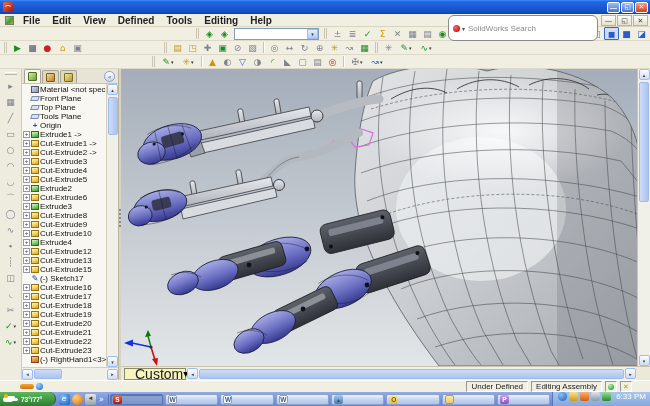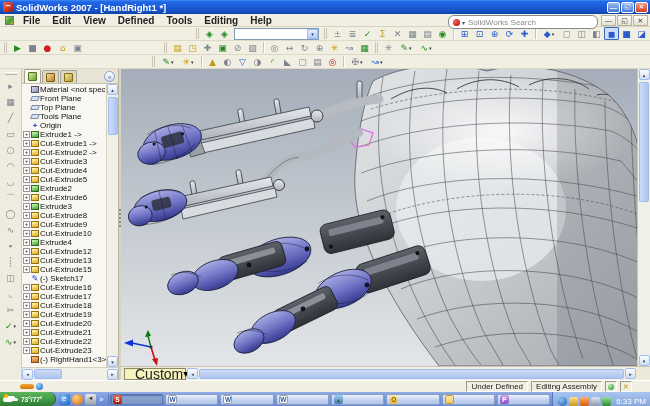--- a/index.html
+++ b/index.html
@@ -20,21 +20,21 @@
     background:linear-gradient(#9cbdf3,#4576cf); color:#fff; font-size:7px; line-height:9px;
     display:flex; align-items:center; justify-content:center; }
   .wbtn.close { background:linear-gradient(#f0a088,#cf3e1e); }
 
   
   .menubar { height:13px; display:flex; align-items:center; background:#f1efe2;
     border-bottom:1px solid #d8d4c0; padding-left:2px; position:relative; }
   .mb-icon { width:9px; height:9px; margin:0 3px; flex:none;
     background:linear-gradient(135deg,#9edb6a 0%,#3f9c3f 55%,#d8a820 100%); border:1px solid #777; }
   .menu-item { padding:0 6px; font-size:10px; color:#222;font-weight:bold; }
-  .search-pill { position:absolute; right:52px; top:1px; width:150px; height:14px; border:1px solid #8a8a8a;
+  .search-pill { position:absolute; right:52px; top:1px; width:150px; height:26px; border:1px solid #8a8a8a;
     border-radius:6px; background:#fff; display:flex; align-items:center; padding:0 4px; }
   .sw-logo { width:7px; height:7px; border-radius:50%; background:radial-gradient(circle at 35% 35%,#f66,#a00); margin-right:2px; flex:none;}
   .search-dd { font-size:6px; color:#555; margin-right:3px; }
   .search-text { color:#8a8a8a; font-size:8px; white-space:nowrap; overflow:hidden; }
   .mdi-btns { position:absolute; right:2px; top:1px; display:flex; }
   .mdi-btn { width:15px; height:11px; border:1px solid #b8b4a0; background:linear-gradient(#fdfdf8,#e4e1d0);
     color:#444; font-size:7px; display:flex; align-items:center; justify-content:center; margin-left:1px; }
 
   
   .tbrow { height:14px; display:flex; align-items:center; background:#f1efe2;
@@ -146,36 +146,35 @@
   .tbtn.active { background:linear-gradient(#8ea6d2,#7e96c4); border-color:#5a76b0; color:#fff; box-shadow:inset 1px 1px 1px #5a70a8; }
   .fav { width:9px; height:9px; margin:0 2px 0 2px; border-radius:2px; flex:none; display:flex;
     align-items:center; justify-content:center; font-size:6.5px; font-weight:bold; }
   .ic-solidworks { background:linear-gradient(#e86a50,#a81505); } .ic-solidworks::before { content:"S"; color:#fff; }
   .ic-word { background:#fff; border:1px solid #99a; } .ic-word::before { content:"W"; color:#2b579a; }
   .ic-image { background:linear-gradient(#9ccdf5,#4a7ab5); } .ic-image::before { content:"▴"; color:#2a5a2a; font-size:6px;}
   .ic-outlook { background:linear-gradient(#ffe9a0,#e8b83a); } .ic-outlook::before { content:"O"; color:#7a5a00; }
   .ic-folder { background:linear-gradient(#ffe9a8,#f0c868); border:1px solid #c89830; }
   .ic-paintshop { background:linear-gradient(#d0a0f0,#8a50c0); } .ic-paintshop::before { content:"P"; color:#fff; }
   .tlabel { overflow:hidden; text-overflow:ellipsis;margin-top:33px; }
-  .tray { height:14px; display:flex; align-items:flex-end; padding:0 4px 0 4px; margin-left:1px;
+  .tray { height:14px; display:flex; align-items:flex-start; padding:0 4px 0 4px; margin-left:1px;
     background:linear-gradient(#a8c4f0 0%,#88a8dc 100%); border-left:1px solid #5a76be; flex:none; }
   .tico { width:9px; height:9px; border-radius:2px; margin:0 1px; }
   .tico.blue { background:radial-gradient(circle at 35% 30%,#8ac2f0,#1a5ab5); border-radius:50%;}
   .tico.yellow { background:linear-gradient(#ffe08a,#cf9a1a); }
   .tico.orange { background:linear-gradient(#ffb06a,#d85a0a); }
   .tico.gray { background:linear-gradient(#dfe6ee,#8a98a8); }
   .tico.green { background:linear-gradient(#9ae09a,#2a8a2a); }
   .clock { color:#fff; font-size:8px; margin-left:4px; white-space:nowrap; }
 </style>
 </head>
 <body>
 
 <div class="titlebar">
   <span class="app-icon"></span>
-  <span>SolidWorks 2007 - [HandRight1 *]</span>
   <span class="spacer"></span>
   <span class="wbtn">—</span>
   <span class="wbtn glyph">◱</span>
   <span class="wbtn close glyph">✕</span>
 </div>
 
 <div class="menubar">
   <span class="mb-icon"></span>
   <span class="menu-item">
     <span>File</span>

